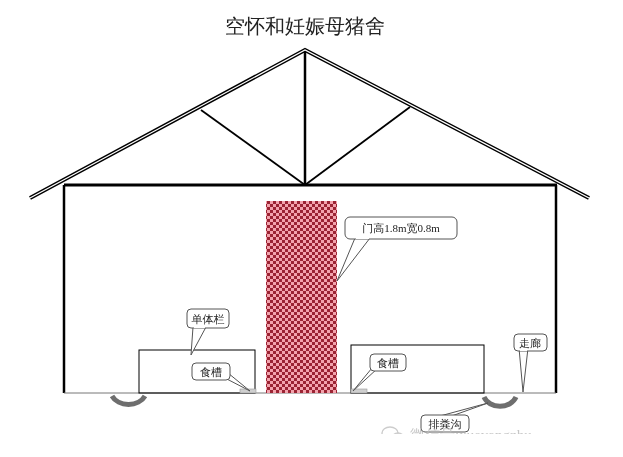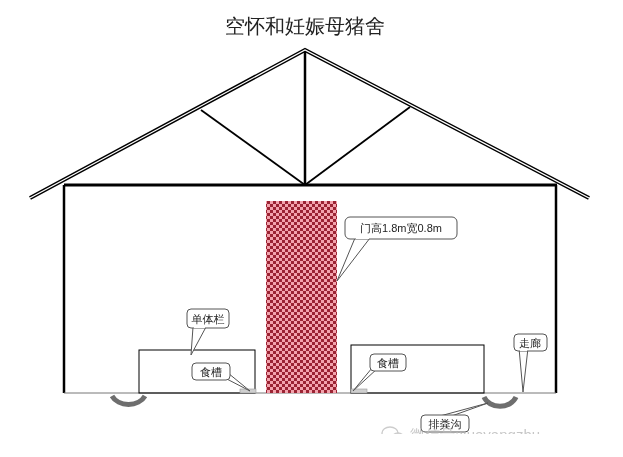--- a/index.html
+++ b/index.html
@@ -1,16 +1,16 @@
 <!DOCTYPE html>
 <html><head>
 <meta charset="utf-8">
 <style>
   html, body { margin:0; padding:0; background:#ffffff; }
-  #stage { position:relative; width:623px; height:434px; overflow:hidden; background:#fff; font-family:Liberation Sans, sans-serif; }
+  #stage { position:relative; width:623px; height:434px; overflow:hidden; background:#fff; font-family:Liberation Serif, serif; }
   svg { position:absolute; left:0; top:0; }
   .title { font-size:20px; fill:#222; }
   .lbl { font-size:11px; fill:#222; }
   .wm { font-size:15px; fill:#bdbdbd; }
 </style>
 </head>
 <body>
 
 <div id="stage">
 <svg width="623" height="457" viewBox="0 0 623 457" xmlns="http://www.w3.org/2000/svg">

